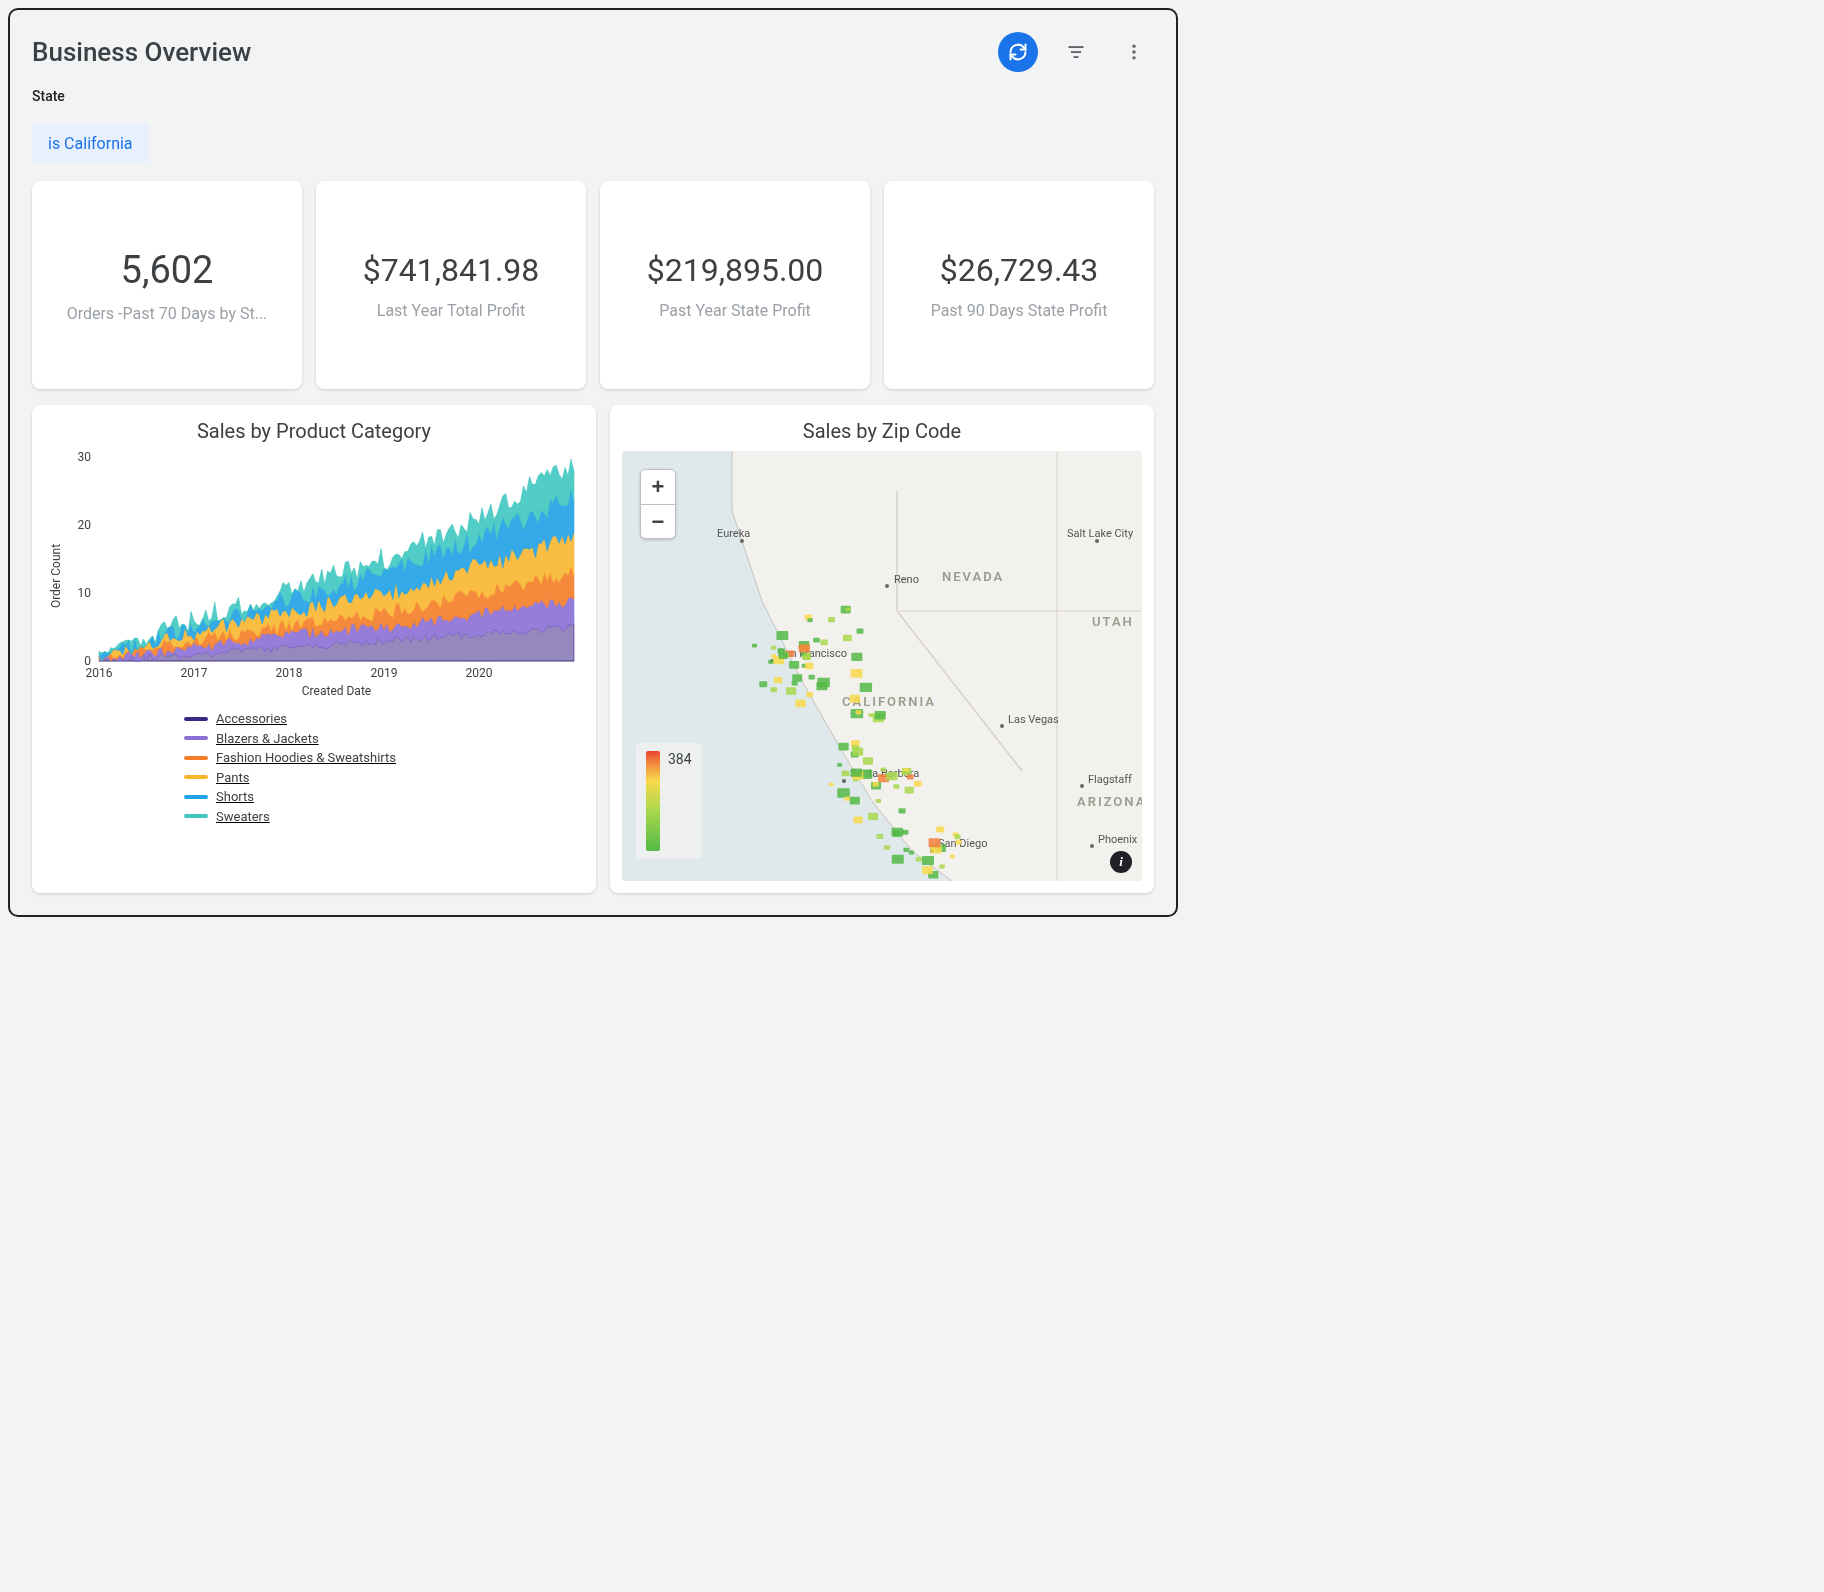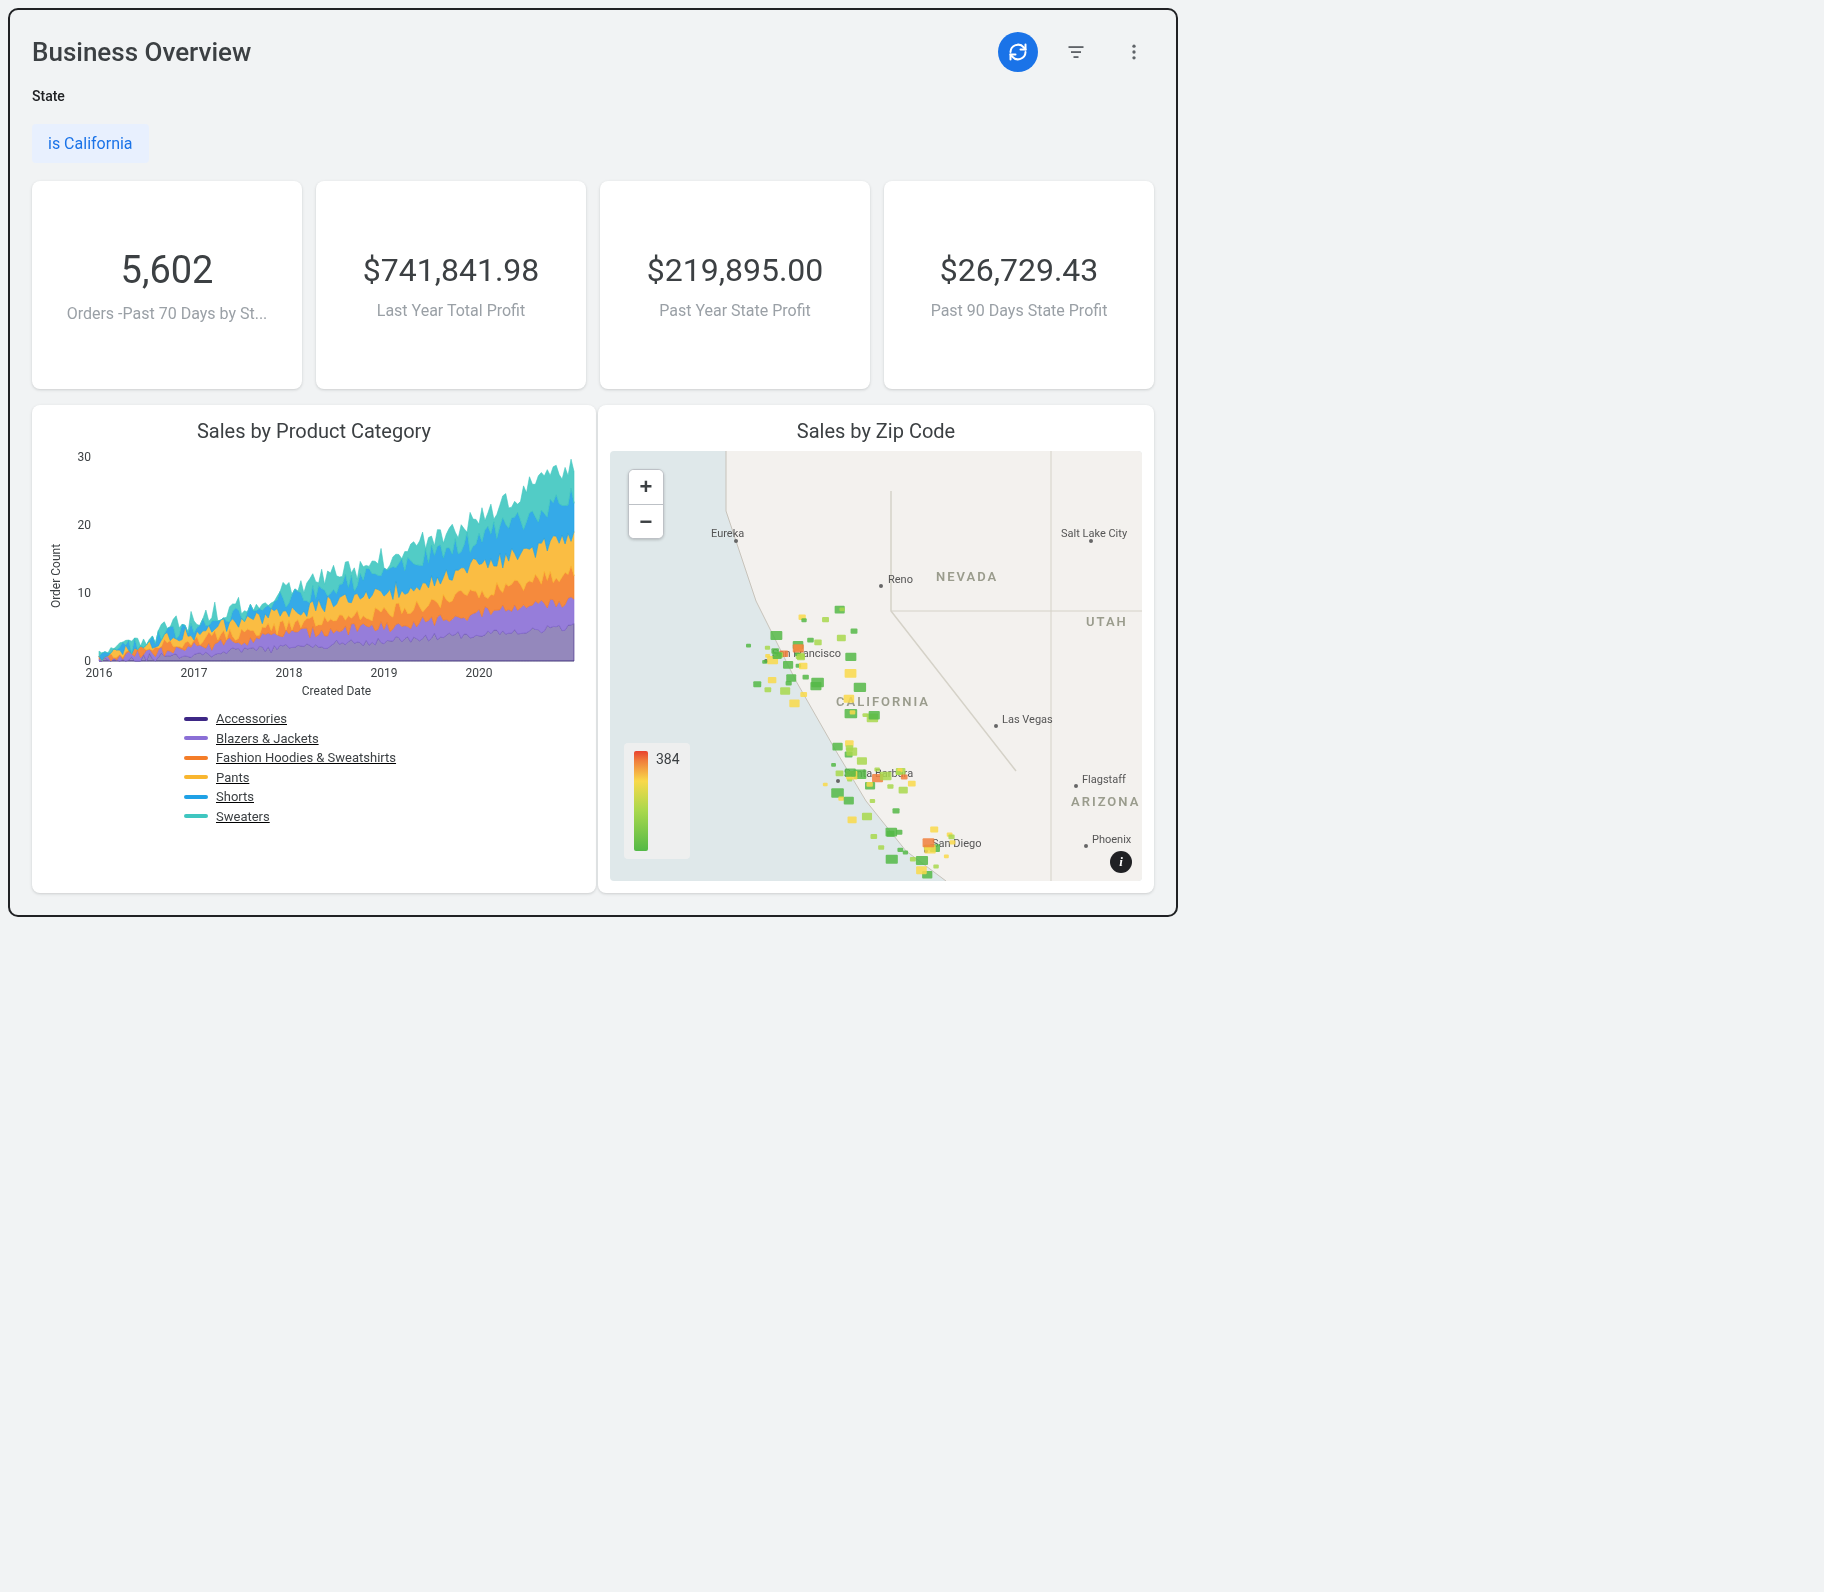--- a/index.html
+++ b/index.html
@@ -60,21 +60,21 @@
     display: flex; flex-direction: column;
     align-items: center; justify-content: center;
     text-align: center;
   }
   .kpi-value { font-size: 38px; color: #3c4043; font-weight: 400; margin-bottom: 12px; white-space: nowrap; }
   .kpi-value.sm { font-size: 32px; }
   .kpi-label { font-size: 16px; color: #9aa0a6; white-space: nowrap; overflow: hidden; text-overflow: ellipsis; max-width: 100%; }
   .chart-row {
     display: grid;
     grid-template-columns: 1fr 1fr;
-    gap: 2px;
+    gap: 14px;
   }
   .chart-card { padding: 12px; }
   .chart-title { text-align: center; font-size: 20px; color: #3c4043; margin: 2px 0 8px; font-weight: 400; }
   svg { display: block; }
   .axis-label { font-size: 12px; fill: #3c4043; }
   .tick-label { font-size: 12px; fill: #3c4043; }
   .legend { margin-left: 140px; margin-top: 8px; text-decoration: underline; }
   .legend-item { display: flex; align-items: center; gap: 8px; font-size: 13px; color: #3c4043; line-height: 1.5; }
   .legend-sw { width: 24px; height: 4px; border-radius: 2px; }
   .map-wrap { position: relative; height: 430px; background: #dfe8ea; border-radius: 4px; overflow: hidden; }

